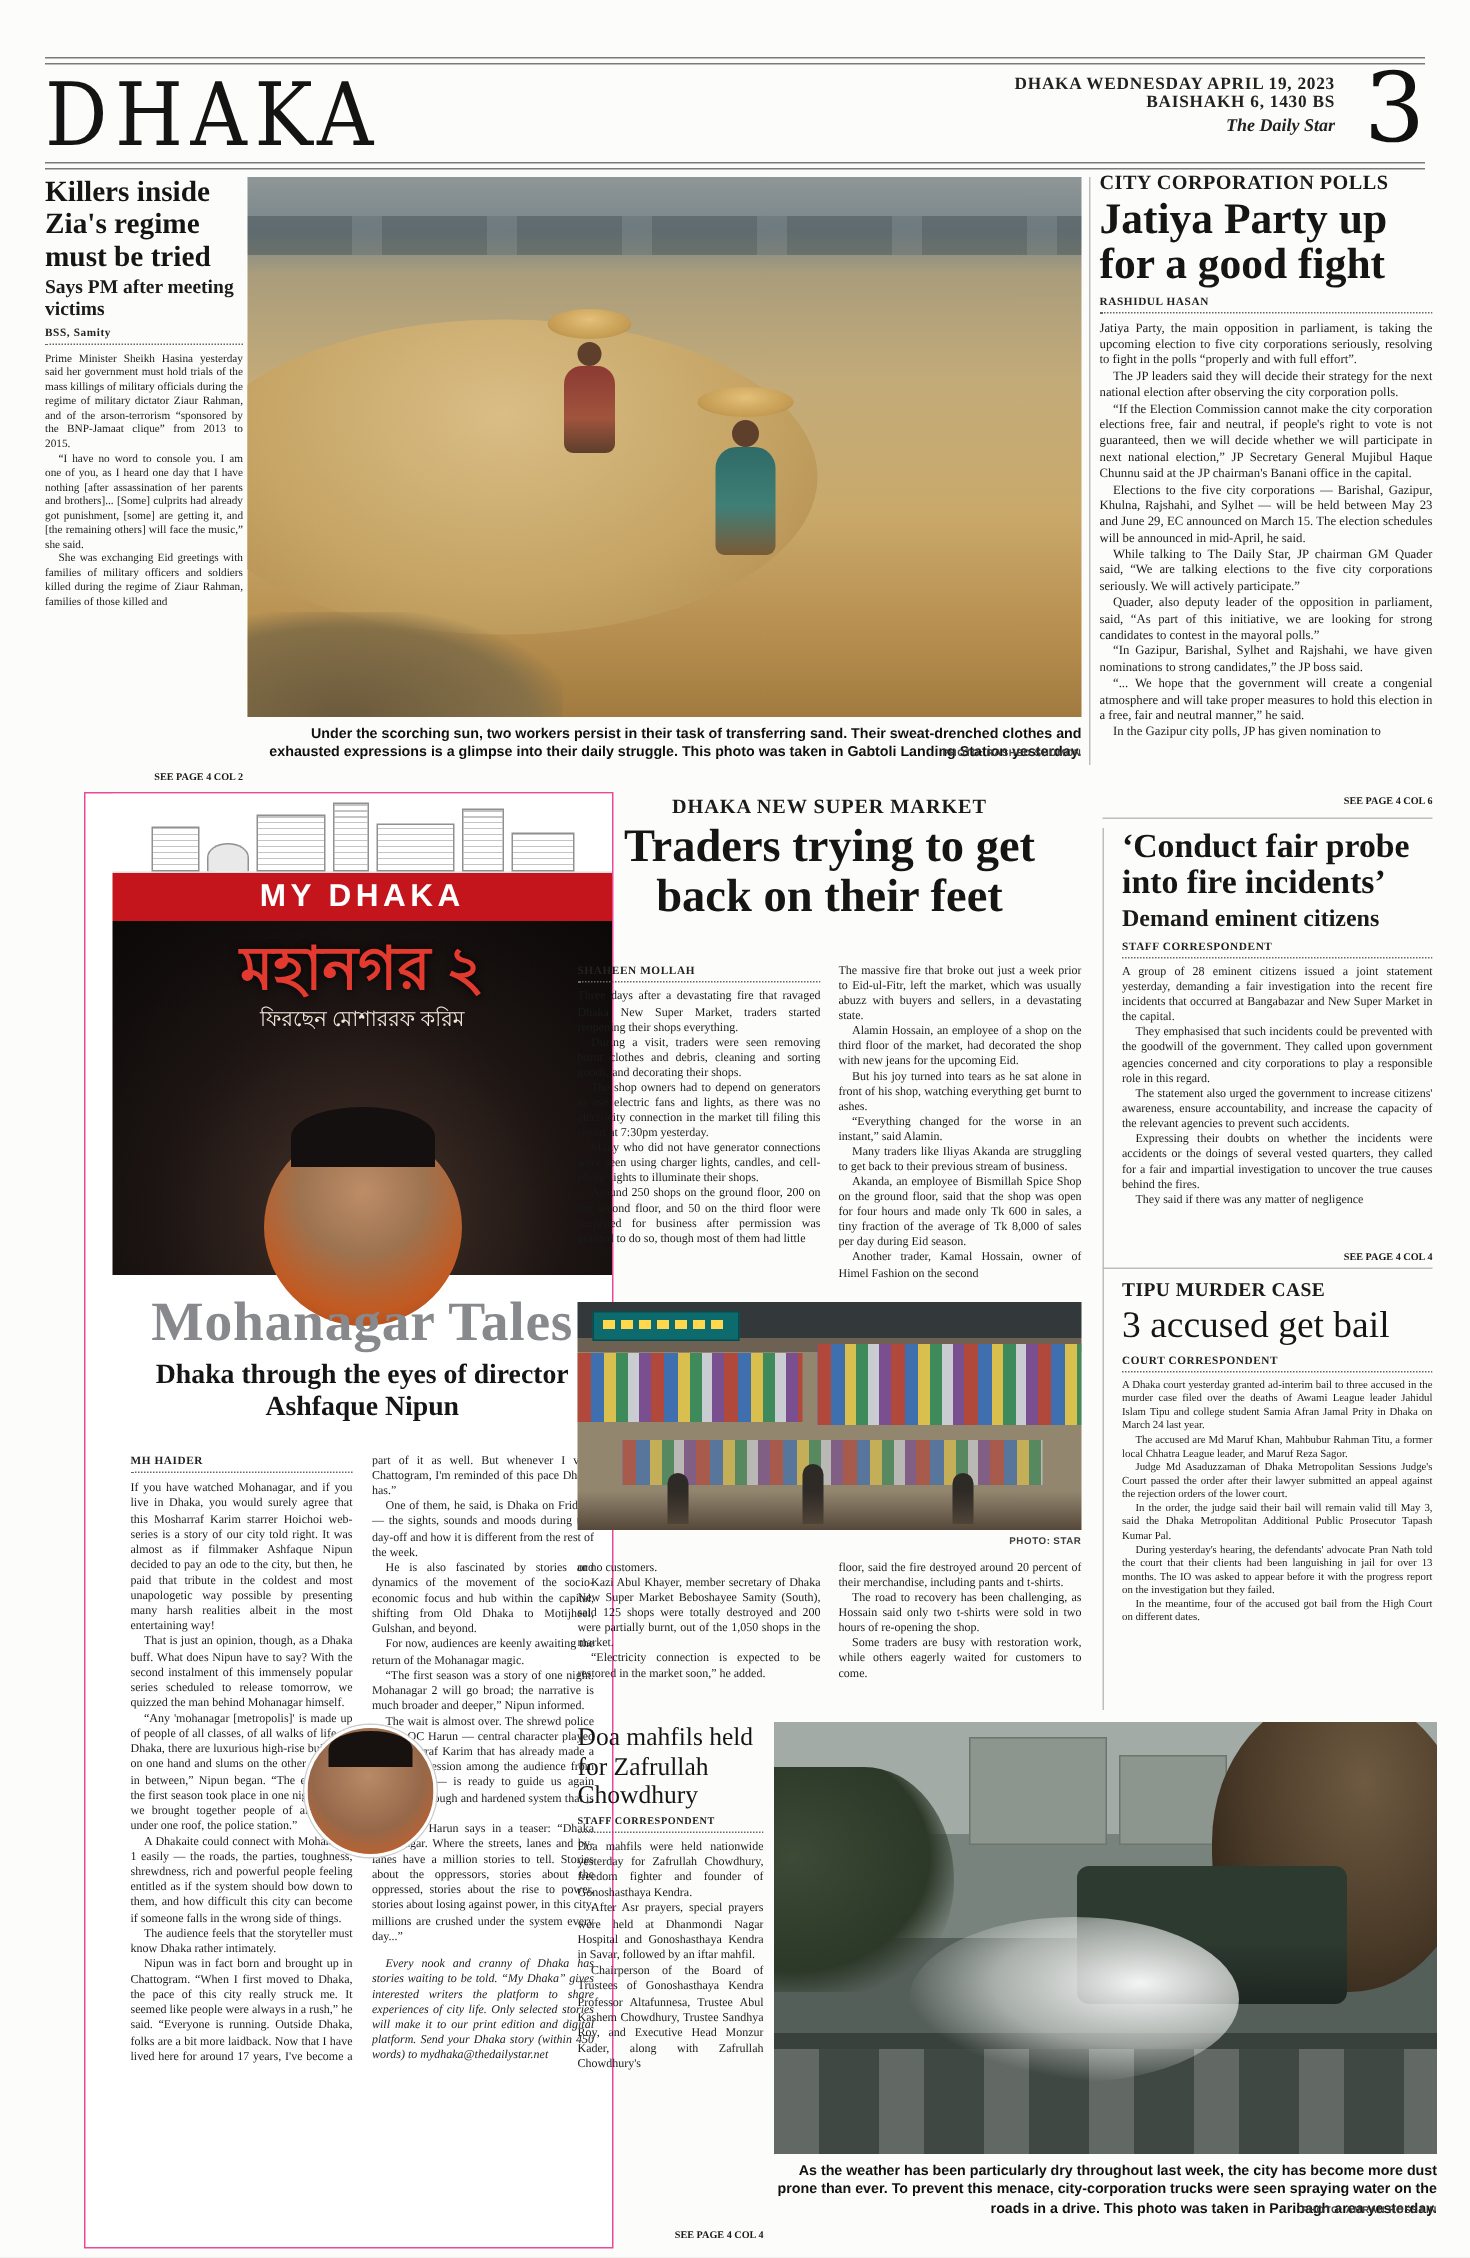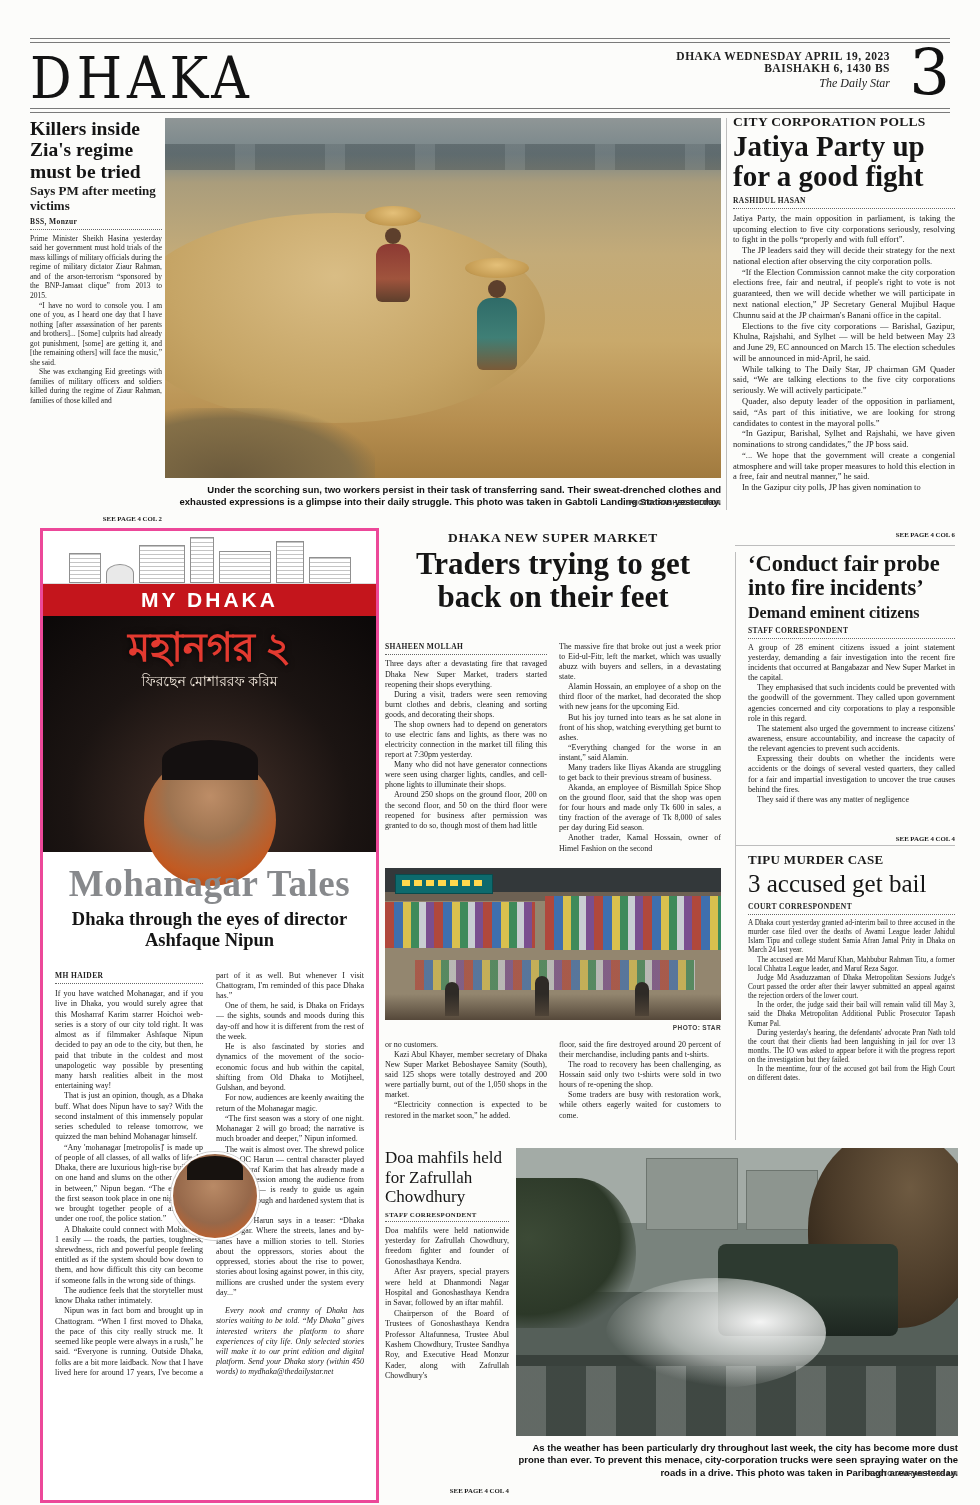--- a/index.html
+++ b/index.html
@@ -8,21 +8,21 @@
   
   .hdr-rule{position:absolute;left:30px;width:920px;height:3px;
             border-top:1px solid #7a7a7a;border-bottom:1px solid #7a7a7a;}
   .hdr-rule.top{top:38px;} .hdr-rule.bot{top:108px;}
   .masthead{position:absolute;left:30px;top:44px;font-family:"DejaVu Serif",serif;
             font-size:52px;letter-spacing:5px;color:#141414;transform:scaleY(1.12);
             transform-origin:left top;font-weight:500;}
   .hdr-right{position:absolute;right:90px;top:50px;text-align:right;
              font-family:"Liberation Serif",serif;color:#222;}
   .hdr-right .d1,.hdr-right .d2{font-weight:bold;font-size:11.5px;letter-spacing:.5px;}
-  .hdr-right .brand{font-weight:normal;font-style:italic;font-size:12px;margin-top:2px;}
+  .hdr-right .brand{font-weight:bold;font-style:italic;font-size:12px;margin-top:2px;}
   .pagenum{position:absolute;right:30px;top:36px;font-family:"DejaVu Serif",serif;
            font-size:64px;color:#111;}
   
   .art{position:absolute;overflow:hidden;}
   .hl{font-family:"Liberation Serif",serif;font-weight:bold;color:#151515;margin:0;}
   .kicker{font-weight:bold;letter-spacing:.3px;margin:0 0 2px;}
   .sub{font-weight:bold;margin:2px 0 4px;}
   .byline{font-weight:bold;font-size:7.5px;letter-spacing:.4px;color:#222;
           border-bottom:1px dotted #666;padding-bottom:3px;margin-bottom:4px;}
   .bt p{margin:0;text-align:justify;}
@@ -76,22 +76,22 @@
   .t-bell{position:absolute;right:-20px;top:-20px;width:170px;height:200px;border-radius:50% 50% 46% 46%;
           background:radial-gradient(ellipse at 60% 30%,#6e5a41 0%,#4a3a28 55%,#241c12 100%);}
   .t-truck{position:absolute;right:60px;top:96px;width:180px;height:92px;border-radius:8px;
            background:linear-gradient(180deg,#2d3a30 0 55%,#1d2620 100%);}
   .t-spray{position:absolute;left:90px;top:130px;width:220px;height:110px;border-radius:50%;
            background:radial-gradient(ellipse at 70% 40%,rgba(255,255,255,.95) 0%,
            rgba(235,238,236,.55) 45%,transparent 72%);}
   .t-road{position:absolute;left:0;bottom:0;width:100%;height:70px;
           background:repeating-linear-gradient(90deg,rgba(220,225,222,.25) 0 30px,rgba(90,100,95,.2) 30px 70px);}
   
-  .feature{position:absolute;left:40px;top:528px;width:333px;height:969px;
-           border:3px solid #ec4899;background:#fff;overflow:hidden;}
+  .feature{position:absolute;left:56px;top:528px;width:333px;height:969px;
+           border:1px solid #ec4899;background:#fff;overflow:hidden;padding-left:18px;}
   .skyline{position:relative;height:52px;background:#fff;border-bottom:1px solid #ddd;
            display:flex;align-items:flex-end;justify-content:center;gap:5px;padding:0 8px;}
   .bldg{border:1px solid #909090;background:repeating-linear-gradient(0deg,#fff 0 3px,#c4c4c4 3px 4px);}
   .dome{width:26px;height:18px;border:1px solid #909090;border-bottom:none;border-radius:50% 50% 0 0;background:#e9e9e9;}
   .ribbon{height:32px;background:#c4151c;display:flex;align-items:center;justify-content:center;}
   .ribbon span{color:#fff;font-family:"Liberation Sans",sans-serif;font-weight:bold;
                font-size:21px;letter-spacing:3px;}
   .promo-dark{position:relative;height:236px;background:
               radial-gradient(circle at 50% 82%,#46322a 0%,#1b1412 55%,#0b0808 100%);text-align:center;}
   .promo-bn{color:#e33a30;font-weight:bold;font-size:40px;line-height:1.1;padding-top:10px;
@@ -154,21 +154,21 @@
     <div class="d1">DHAKA WEDNESDAY APRIL 19, 2023</div>
     <div class="d2">BAISHAKH 6, 1430 BS</div>
     <div class="brand">The Daily Star</div>
   </div>
   <div class="pagenum">3</div>
   <div class="hdr-rule bot"></div>
 
   <section class="art killers">
     <h2 class="hl">Killers inside Zia's regime must be tried</h2>
     <div class="sub">Says PM after meeting victims</div>
-    <div class="byline">BSS, Monzur</div>
+    <div class="byline">BSS, Samity</div>
     <div class="bt">
       <p>Prime Minister Sheikh Hasina yesterday said her government must hold trials of the mass killings of military officials during the regime of military dictator Ziaur Rahman, and of the arson-terrorism “sponsored by the BNP-Jamaat clique” from 2013 to 2015.</p>
       <p>“I have no word to console you. I am one of you, as I heard one day that I have nothing [after assassination of her parents and brothers]... [Some] culprits had already got punishment, [some] are getting it, and [the remaining others] will face the music,” she said.</p>
       <p>She was exchanging Eid greetings with families of military officers and soldiers killed during the regime of Ziaur Rahman, families of those killed and</p>
     </div>
     <div class="see">SEE PAGE 4 COL 2</div>
   </section>
 
   <div class="photo ph-main" style="left:165px;top:118px;width:556px;height:360px;">
     <div class="boats"></div>

